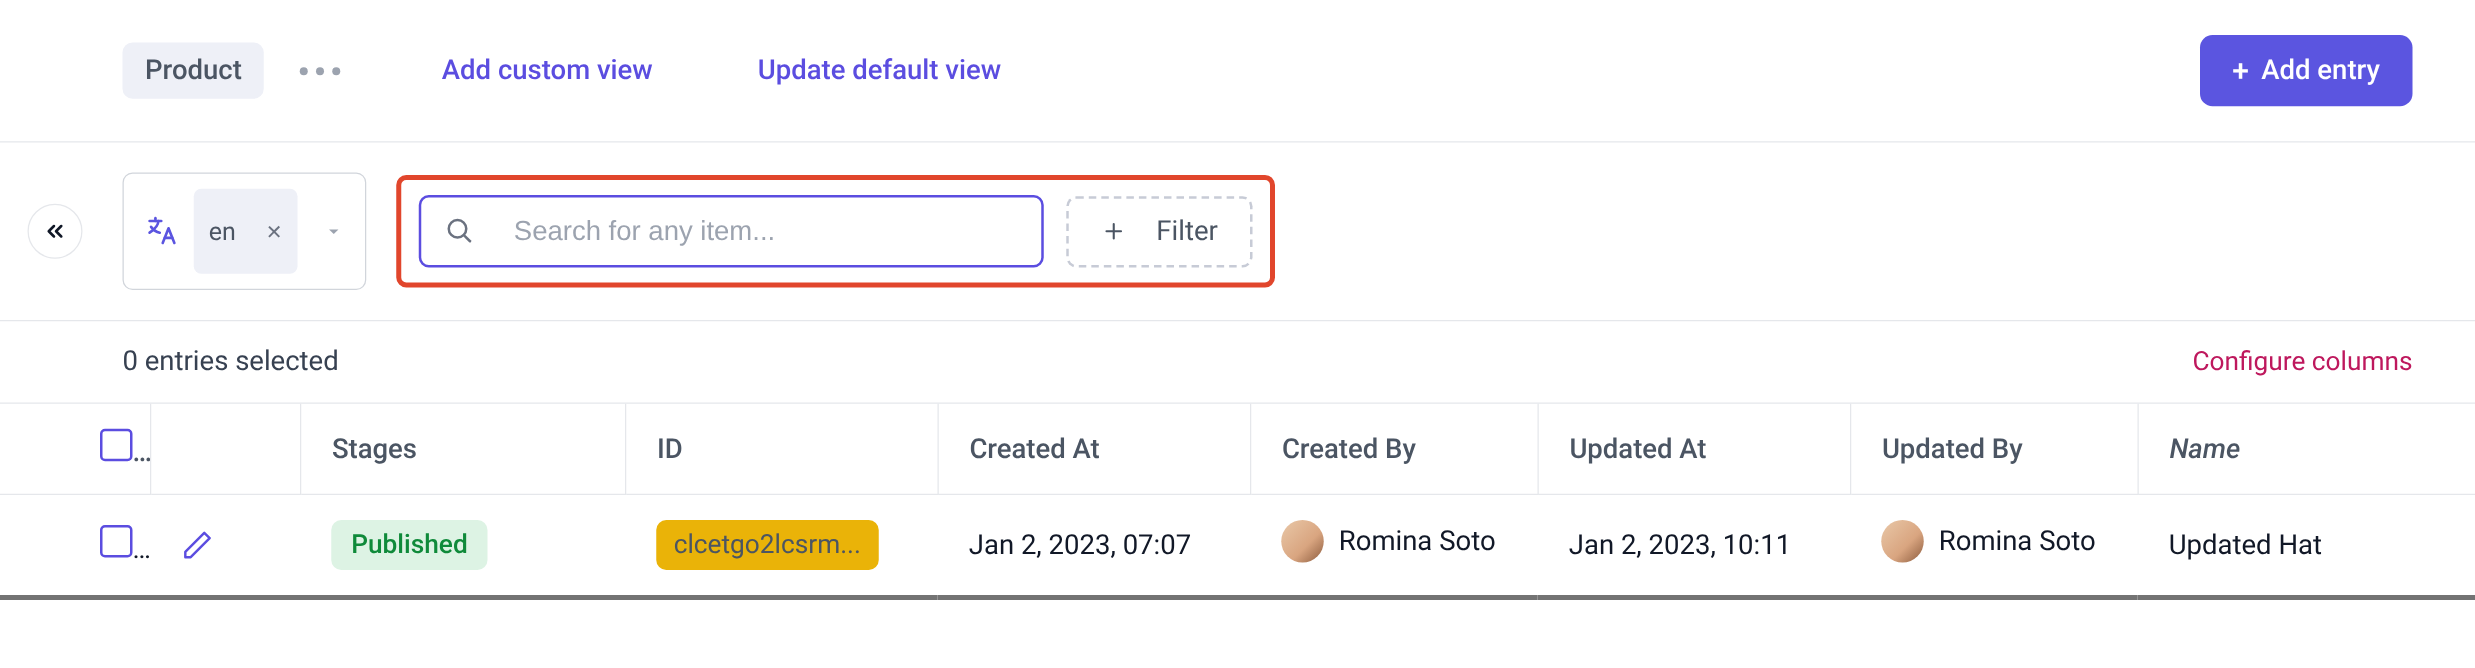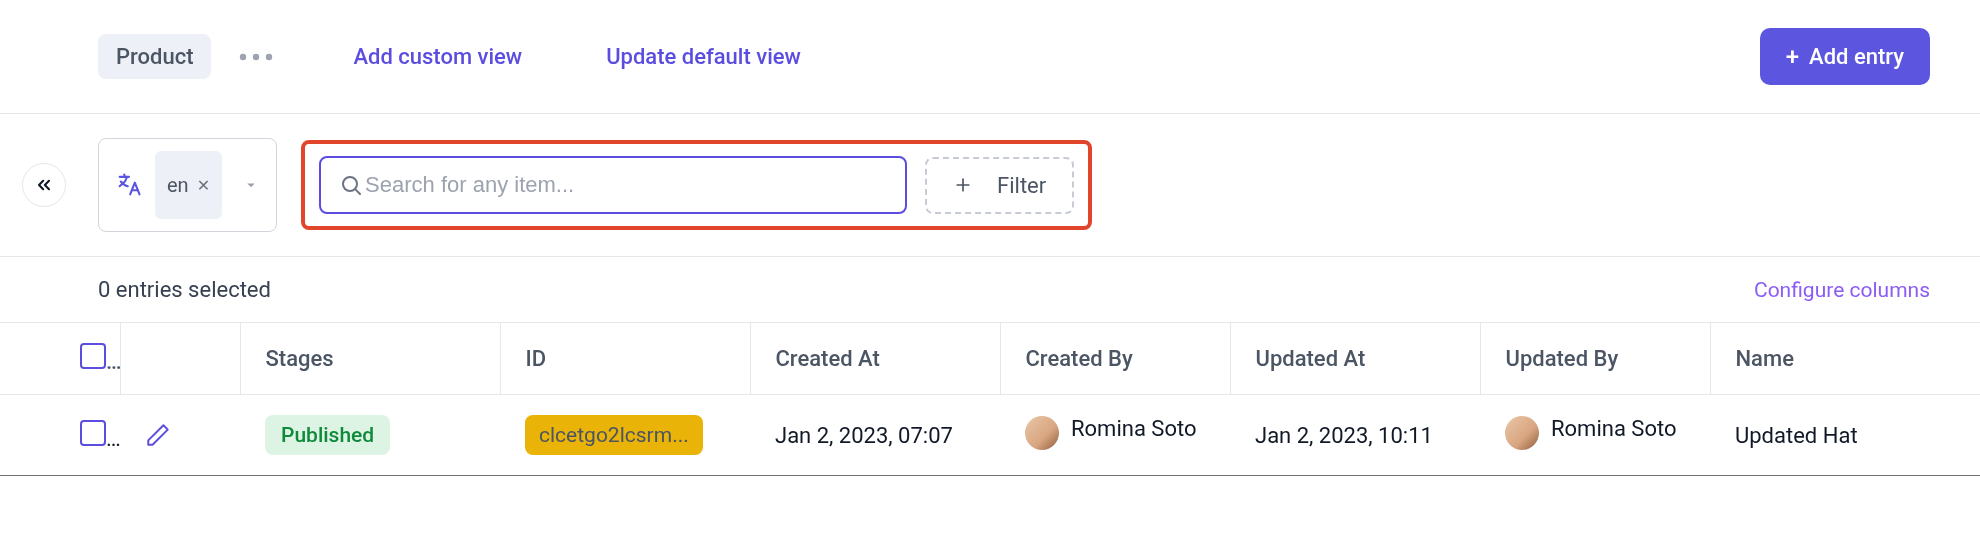--- a/index.html
+++ b/index.html
@@ -94,42 +94,42 @@
     background: #fff;
   }
   .locale-box .lang-icon { color: #5B55E0; }
   .locale-chip {
     background: #EEF0F7;
     color: #4B5563;
     border-radius: 6px;
     padding: 22px 12px;
     display: inline-flex;
     align-items: center;
-    gap: 8px;
+    gap: 24px;
     font-size: 20px;
   }
   .locale-chip .x { color: #6B7280; cursor: pointer; font-size: 16px; }
   .locale-box .caret { color: #9CA3AF; margin-left: 8px; }
 
   .highlight-box {
     border: 4px solid #E1462C;
     border-radius: 8px;
     padding: 12px 14px;
     display: flex;
     align-items: center;
     gap: 18px;
   }
   .search-box {
     display: flex;
-    align-items: center;
-    gap: 2px;
+    align-items: flex-start;
+    gap: 32px;
     border: 2px solid #5B4DE0;
     border-radius: 8px;
     padding: 14px 18px;
-    width: 588px;
+    width: 500px;
     background: #fff;
   }
   .search-box svg { color: #6B7280; flex-shrink: 0; }
   .search-input {
     border: none;
     outline: none;
     font-size: 22px;
     color: #111827;
     flex: 1;
     background: transparent;
@@ -152,21 +152,21 @@
   .selrow {
     display: flex;
     align-items: center;
     padding: 20px 50px 20px 98px;
     border-bottom: 1px solid #E5E7EB;
     font-size: 22px;
     color: #374151;
     gap: 22px;
   }
   .selrow .cfg {
-    color: #8b5cf6;
+    color: #be185d;
     font-size: 21px;
     cursor: pointer;
   }
 
   
   table {
     width: 100%;
     border-collapse: collapse;
     table-layout: fixed;
   }
@@ -178,25 +178,25 @@
     overflow: hidden;
     text-overflow: ellipsis;
   }
   thead th {
     color: #4B5563;
     font-weight: 500;
     font-size: 22px;
     border-bottom: 1px solid #E5E7EB;
     border-right: 1px solid #E5E7EB;
   }
-  thead th:last-child { border-right: none; }
+  thead th:last-child { border-right: none; font-style: italic; }
   tbody td {
     font-size: 22px;
     color: #111827;
-    border-bottom: 1px solid #737373;
+    border-bottom: 4px solid #737373;
     margin-top: 28px;
   }
   .col-check { width: 120px; text-align: center; padding-left: 80px;}
   .col-edit  { width: 120px; text-align: center; }
   .col-stages{ width: 260px; }
   .col-id    { width: 250px; }
   .col-date  { width: 250px; }
   .col-user  { width: 230px; }
   .col-name  { width: auto; }
 
@@ -224,20 +224,21 @@
     border-radius: 8px;
     font-size: 21px;
     display: inline-block;
     max-width: 200px;
     overflow: hidden;
     text-overflow: ellipsis;
     vertical-align: middle;
   }
   .user-cell {
     display: inline-flex;
+    align-items: center;
     gap: 12px;
   }
   .avatar {
     width: 34px; height: 34px;
     border-radius: 50%;
     background: linear-gradient(135deg, #E9C8A8 0%, #D9A580 60%, #8B5A3C 100%);
     display: inline-block;
     flex-shrink: 0;
   }
   svg { display: block; }

